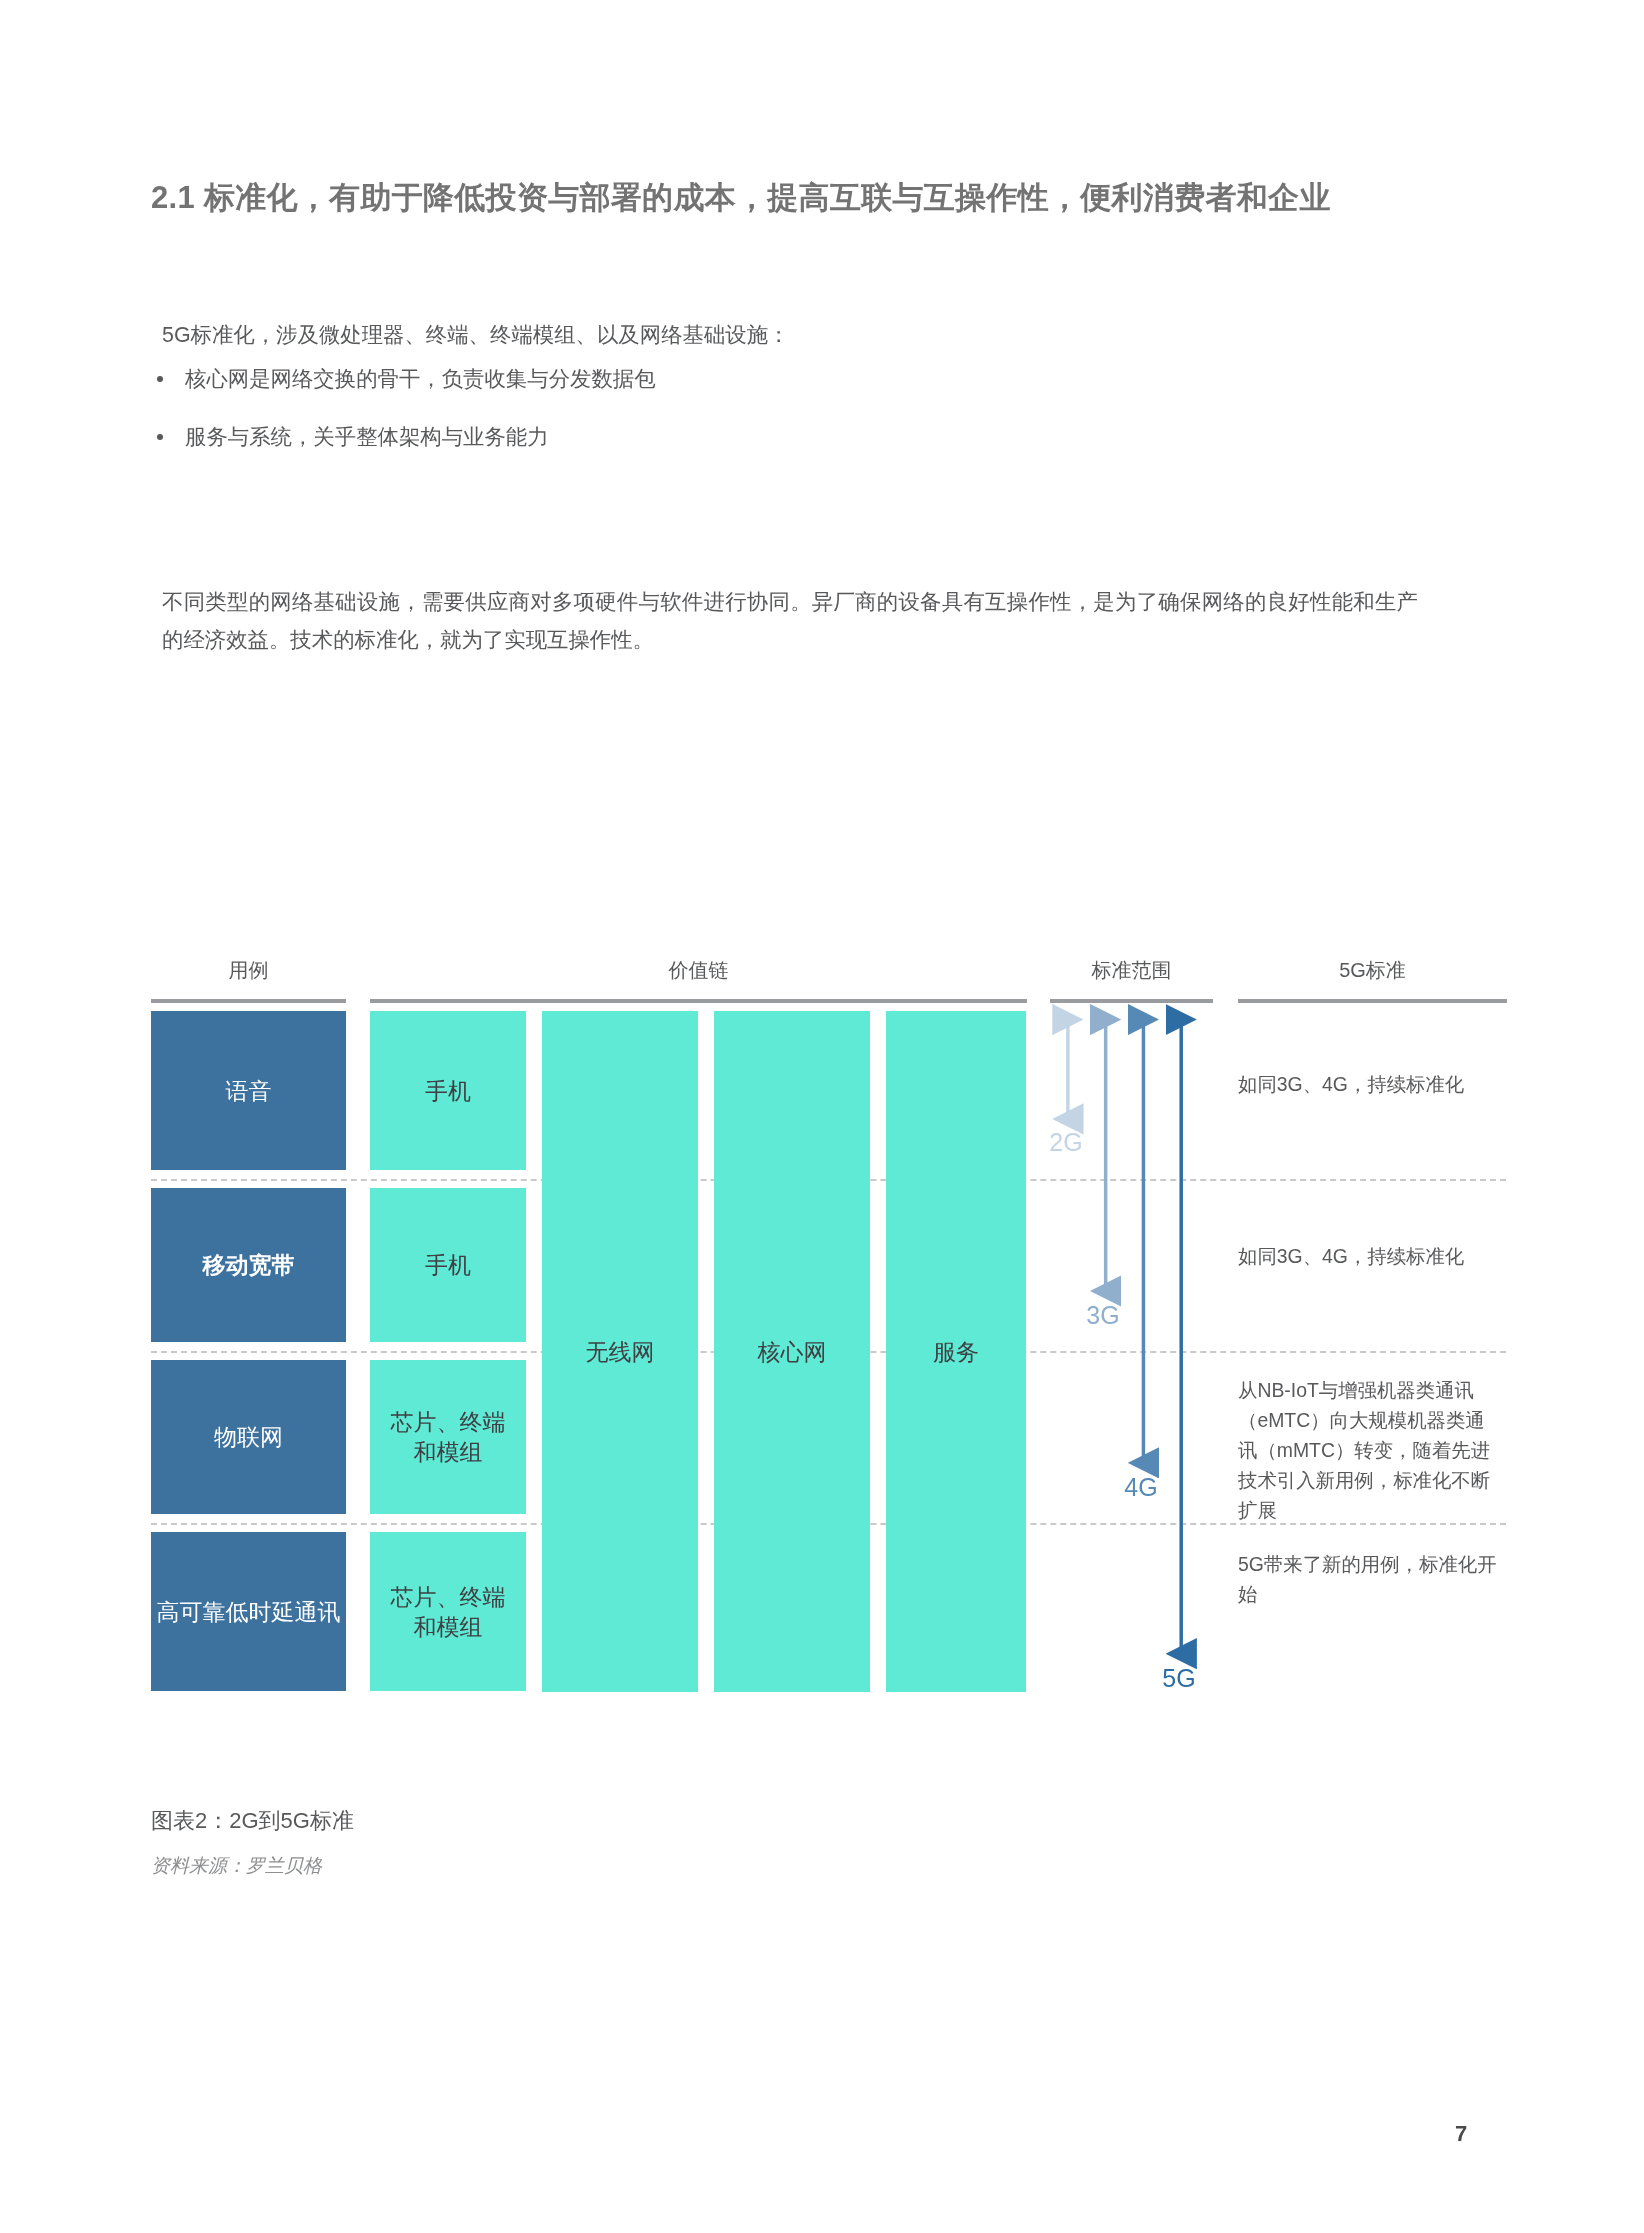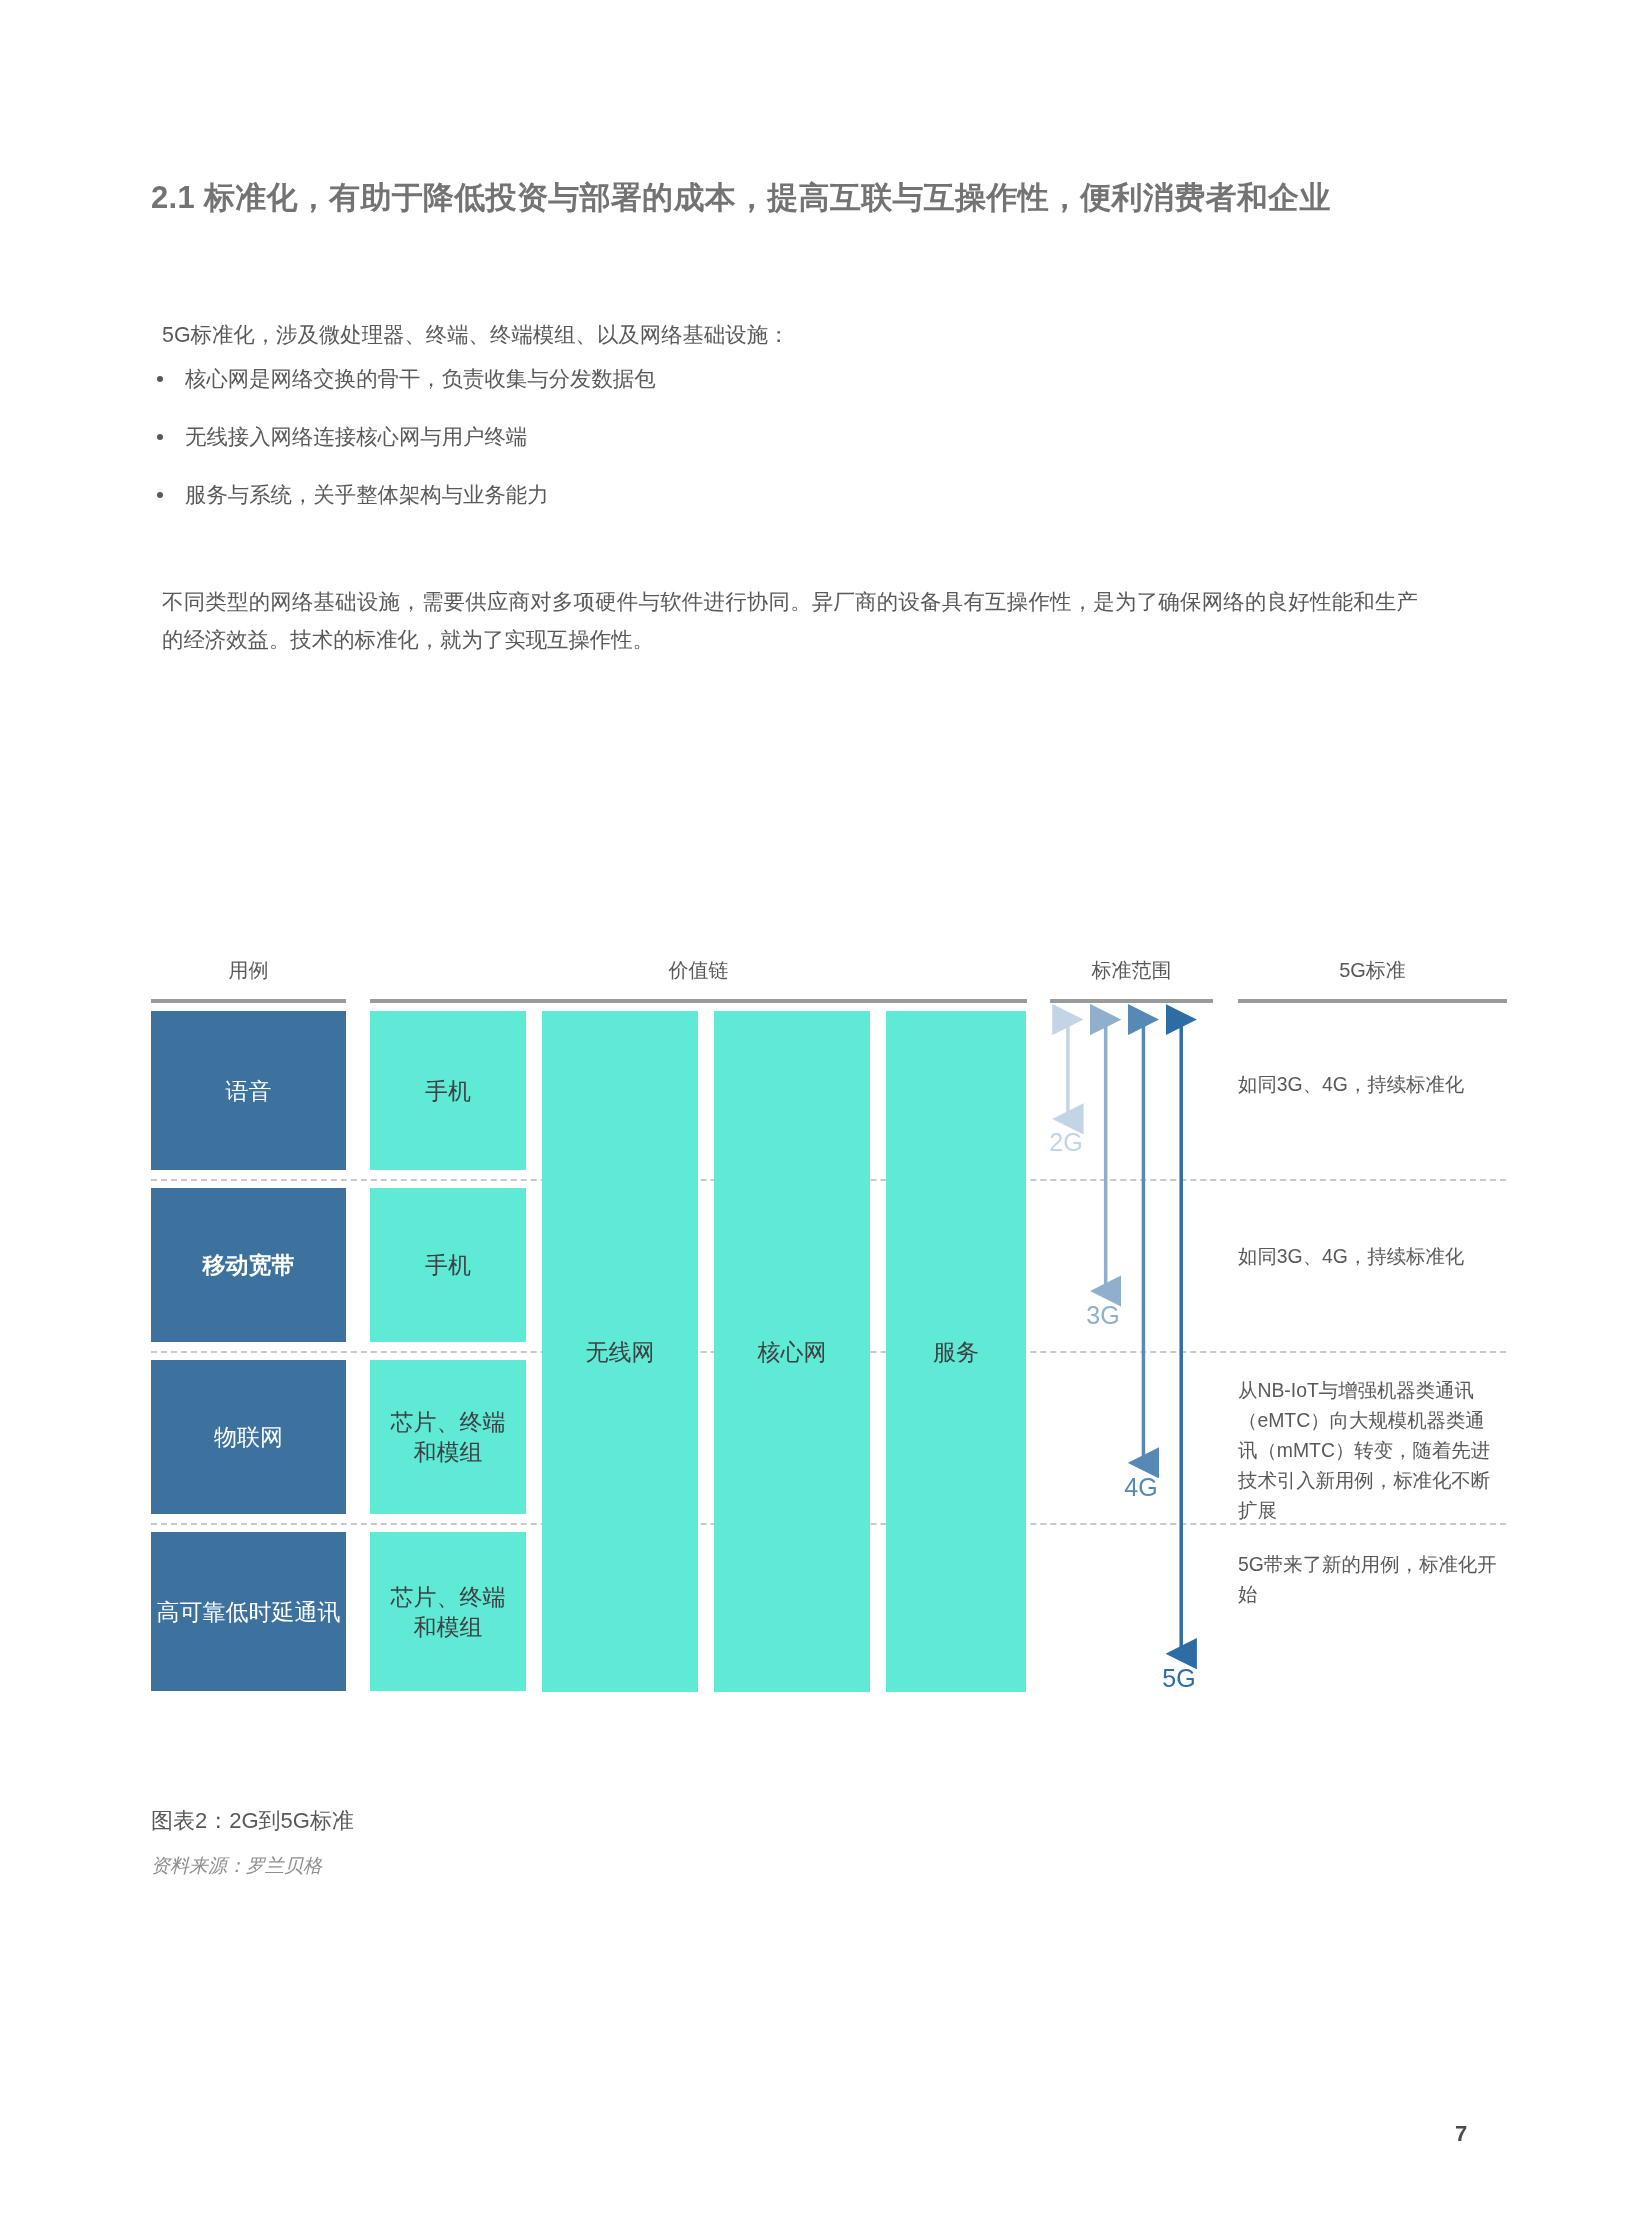--- a/index.html
+++ b/index.html
@@ -173,24 +173,20 @@
 
   <p class="body-text intro-line">5G标准化，涉及微处理器、终端、终端模组、以及网络基础设施：</p>
 
   <ul class="bullet-list">
     <li>
       <span class="dot"></span>
       <span>核心网是网络交换的骨干，负责收集与分发数据包</span>
     </li>
     <li>
       <span class="dot"></span>
-      <span>无线接入网络连接核心网与用户终端</span>
-    </li>
-    <li>
-      <span class="dot"></span>
       <span>服务与系统，关乎整体架构与业务能力</span>
     </li>
   </ul>
 
   <p class="body-text para para-1">不同类型的网络基础设施，需要供应商对多项硬件与软件进行协同。异厂商的设备具有互操作性，是为了确保网络的良好性能和生产的经济效益。技术的标准化，就为了实现互操作性。</p>
 
 
   <div class="chart">
 
     <div class="col-headers">

